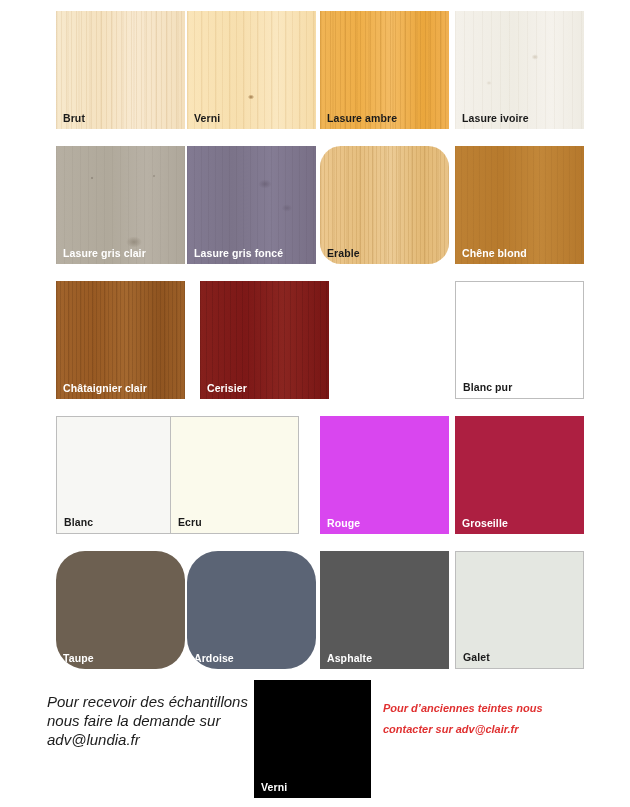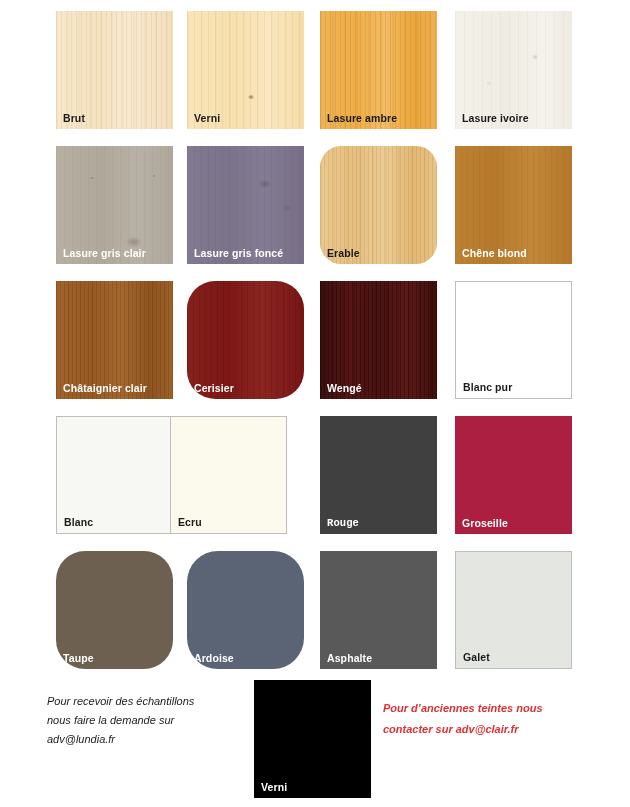--- a/index.html
+++ b/index.html
@@ -18,21 +18,21 @@
   .swatch-grid {
     position: absolute;
     left: 0;
     top: 0;
     width: 630px;
     height: 672px;
   }
 
   .swatch {
     position: absolute;
-    width: 117px;
+    width: 129px;
     height: 118px;
     box-sizing: border-box;
     overflow: hidden;
   }
 
   .swatch-fill {
     position: absolute;
     inset: 0;
   }
 
@@ -61,21 +61,21 @@
   
   .footer { position: absolute; left: 0; top: 672px; width: 630px; height: 135px; }
 
   .footer-note {
     position: absolute;
     left: 47px;
     top: 20px;
     width: 205px;
     font-family: "Liberation Sans", sans-serif;
     font-style: italic;
-    font-size: 11px;
+    font-size: 15px;
     line-height: 19px;
     color: #1b1b1b;
   }
 
   .footer-note-red {
     position: absolute;
     left: 383px;
     top: 26px;
     width: 210px;
     font-family: "Liberation Sans", sans-serif;
@@ -171,48 +171,41 @@
   </div>
 
   <div class="swatch" style="left:56px; top:281px;">
     <div class="swatch-fill" style="background:
            repeating-linear-gradient(90deg, rgba(90,48,14,.22) 0 1px, rgba(255,255,255,0) 1px 4px),
            repeating-linear-gradient(90deg, rgba(120,66,22,.14) 0 2px, rgba(255,255,255,0) 2px 12px),
            linear-gradient(90deg, #a1642c 0%, #985a23 30%, #a4682f 55%, #8f5420 80%, #9d6129 100%);"></div>
     <span class="swatch-label lbl-light">Châtaignier clair</span>
   </div>
 
-  <div class="swatch" style="left:187px; top:281px;border-radius:28px;">
+  <div class="swatch" style="left:200px; top:281px;">
     <div class="swatch-fill" style="background:
            repeating-linear-gradient(90deg, rgba(55,8,8,.16) 0 1px, rgba(255,255,255,0) 1px 6px),
            linear-gradient(90deg, #85201c 0%, #7d1817 35%, #8a2520 65%, #781514 100%);"></div>
     <span class="swatch-label lbl-light">Cerisier</span>
   </div>
 
-  <div class="swatch" style="left:320px; top:281px;">
-    <div class="swatch-fill" style="background:
-           repeating-linear-gradient(90deg, rgba(20,4,4,.35) 0 1px, rgba(255,255,255,0) 1px 4px),
-           repeating-linear-gradient(90deg, rgba(40,8,8,.25) 0 2px, rgba(255,255,255,0) 2px 11px),
-           linear-gradient(90deg, #3b0f0e 0%, #551614 25%, #4a1211 50%, #5d1a17 75%, #410f0e 100%);"></div>
-    <span class="swatch-label lbl-light">Wengé</span>
-  </div>
 
   <div class="swatch bordered" style="left:455px; top:281px; background:#ffffff;">
     <span class="swatch-label lbl-dark">Blanc pur</span>
   </div>
 
   <div class="swatch bordered" style="left:56px; top:416px; background:#f7f7f4;">
     <span class="swatch-label lbl-dark">Blanc</span>
   </div>
 
   <div class="swatch bordered" style="left:170px; top:416px; background:#fbfaec;">
     <span class="swatch-label lbl-dark">Ecru</span>
   </div>
 
-  <div class="swatch" style="left:320px; top:416px; background:#404040;font-family:Liberation Mono, monospace;">
+  <div class="swatch" style="left:320px; top:416px; background:#d946ef;">
     <span class="swatch-label lbl-light">Rouge</span>
   </div>
 
   <div class="swatch" style="left:455px; top:416px; background:#ad1f41;">
     <span class="swatch-label lbl-light">Groseille</span>
   </div>
 
   <div class="swatch" style="left:56px; top:551px; background:#6d6051;border-radius:29px;">
     <span class="swatch-label lbl-light">Taupe</span>
   </div>

